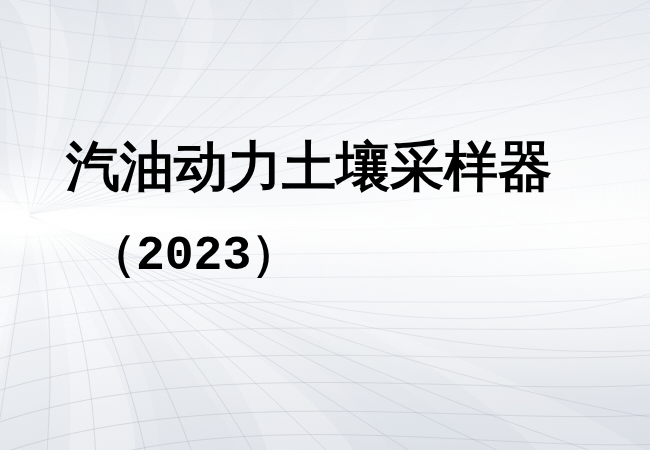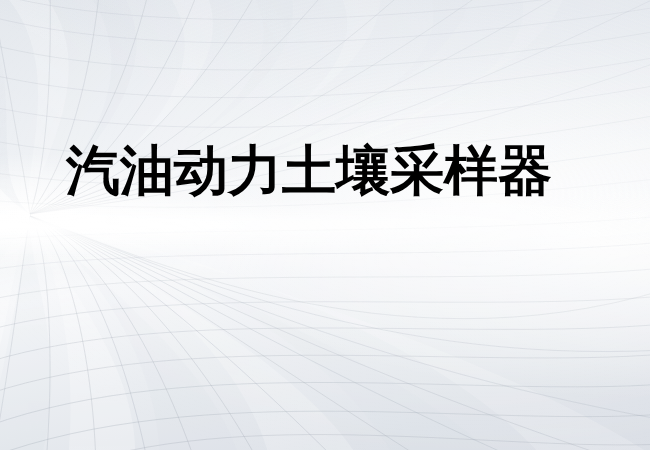--- a/index.html
+++ b/index.html
@@ -7,21 +7,21 @@
     margin: 0;
     padding: 0;
     background: #ffffff;
   }
   #stage {
     position: relative;
     width: 650px;
     height: 450px;
     overflow: hidden;
     background: #e9ecf0;
-    font-family: Liberation Serif, serif;
+    font-family: Liberation Mono, monospace;
   }
   
   .bg-layer {
     position: absolute;
     inset: 0;
     width: 100%;
     height: 100%;
     display: block;
   }
   #bg-base {
@@ -188,15 +188,16 @@
       <path d="M60,470 C 240,404 500,452 664,444" opacity="0.46"></path>
     </g>
   </svg>
 
   <div class="bg-layer" id="bg-streak"></div>
 
   <div class="bg-layer" id="bg-vignette"></div>
 
   <div id="headline">
     <span class="hl-line" id="hl-line-main">汽油动力土壤采样器</span>
+    <span class="hl-line" id="hl-line-year">（2023）</span>
   </div>
 
 </div>
 
 </body></html>

